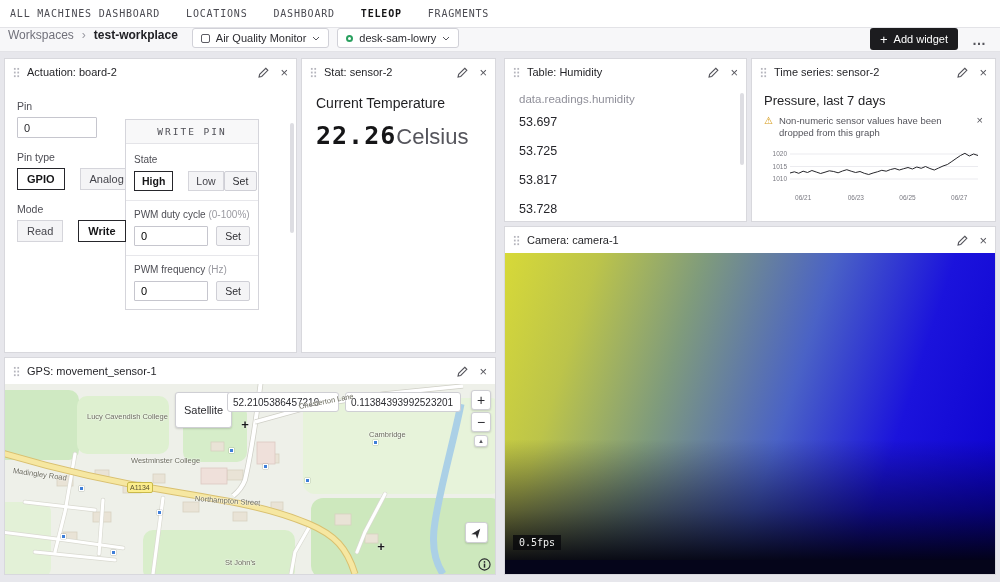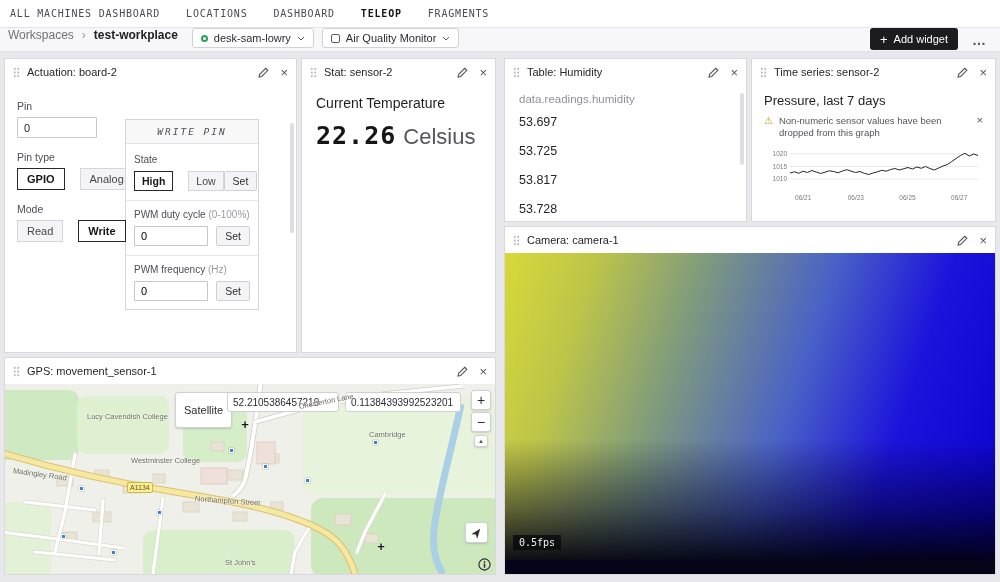--- a/index.html
+++ b/index.html
@@ -50,32 +50,32 @@
   .act-body { position:relative; flex:1; padding:2px 12px 12px; overflow:hidden; }
   .sec-heading { font-size:14px; font-weight:400; color:#1f1f22; margin:6px 0 2px; }
   .field-label { font-size:10.5px; color:#4e4e55; margin:13px 0 5px; }
   .hint { color:#9a9aa1; }
   input.small { width:80px; height:21px; border:1px solid #c6c6ce; border-radius:1px; font-size:11px; padding:0 6px; color:#2a2a2e; background:#fff; }
   .segmented { display:flex;gap:16px; }
   .seg-btn { height:22px; padding:0 9px; background:#f4f4f6; border:1px solid #d5d5db; font-size:11px; color:#45454c; display:flex; align-items:center; }
   .seg-btn + .seg-btn { margin-left:-1px; }
   .seg-btn.selected { background:#fff; border-color:#26262b; color:#151517; font-weight:bold; z-index:1; position:relative; }
   .write-pin-panel { position:absolute; left:120px; top:34px; width:134px; border:1px solid #d5d5db; background:#fff; }
-  .wp-header { height:24px; background:#f8f8f9; border-bottom:1px solid #e4e4e8; display:flex; align-items:center; justify-content:center; font-family:"DejaVu Sans Mono",monospace; font-size:9.5px; letter-spacing:2px; color:#4e4e55;font-style:italic; }
+  .wp-header { height:24px; background:#f8f8f9; border-bottom:1px solid #e4e4e8; display:flex; align-items:center; justify-content:center; font-family:"DejaVu Sans Mono",monospace; font-size:9.5px; letter-spacing:2px; color:#4e4e55; }
   .wp-body { padding:8px; }
   .wp-label { font-size:10px; color:#4e4e55; margin:2px 0 6px; }
   .wp-row { display:flex; align-items:center; }
   .wp-row .segmented .seg-btn { height:20px; padding:0 7px; font-size:10.5px; }
   .set-btn { margin-left:auto; height:20px; padding:0 8px; background:#f4f4f6; border:1px solid #cfcfd6; border-radius:2px; font-size:10.5px; color:#2e2e33; }
   .wp-divider { height:1px; background:#e7e7eb; margin:9px -8px 8px; }
   input.wp-input { width:74px; height:20px; border:1px solid #c6c6ce; border-radius:1px; font-size:11px; padding:0 6px; }
 
   
   .stat-body { padding:4px 14px; }
-  .stat-value-row { display:flex; align-items:baseline; gap:7px; margin-top:10px; }
+  .stat-value-row { display:flex; align-items:baseline; margin-top:10px; }
   .stat-value { font-family:"DejaVu Sans Mono",monospace; font-weight:bold; font-size:25px; letter-spacing:1px; color:#151517; }
   .stat-unit { font-size:22px; color:#55555c; }
 
   
   .table-body { padding:2px 14px; }
   .table-col-header { font-size:11.5px; color:#90909a; margin:6px 0 2px; }
   .table-row { font-size:12.5px; color:#26262b; padding:7.5px 0; }
 
   
   .ts-body { padding:2px 12px; }
@@ -128,30 +128,30 @@
         <span class="nav-item" data-interactable="true">FRAGMENTS</span>
       </div>
   </nav>
 
   <div class="toolbar" data-interactable="false">
     <span class="bc-root" data-interactable="true">Workspaces</span>
     <span class="bc-sep" data-interactable="false">›</span>
     <span class="bc-cur" data-interactable="false">test-workplace</span>
 
     <button class="select" data-interactable="true">
-      <span class="part-dot" data-interactable="false"></span>
-      <span data-interactable="false">desk-sam-lowry</span>
+      <span class="machine-icon" data-interactable="false"></span>
+      <span data-interactable="false">Air Quality Monitor</span>
       <svg width="8" height="5" viewBox="0 0 8 5" data-interactable="false">
           <path d="M1 1l3 3 3-3" stroke="#55555c" fill="none"></path>
         </svg>
     </button>
 
     <button class="select" data-interactable="true">
-      <span class="machine-icon" data-interactable="false"></span>
-      <span data-interactable="false">Air Quality Monitor</span>
+      <span class="part-dot" data-interactable="false"></span>
+      <span data-interactable="false">desk-sam-lowry</span>
       <svg width="8" height="5" viewBox="0 0 8 5" data-interactable="false">
           <path d="M1 1l3 3 3-3" stroke="#55555c" fill="none"></path>
         </svg>
     </button>
 
     <div class="spacer" data-interactable="false"></div>
 
     <button class="add-widget" data-interactable="true">
       <span class="plus" data-interactable="false">+</span>
       <span data-interactable="false">Add widget</span>

